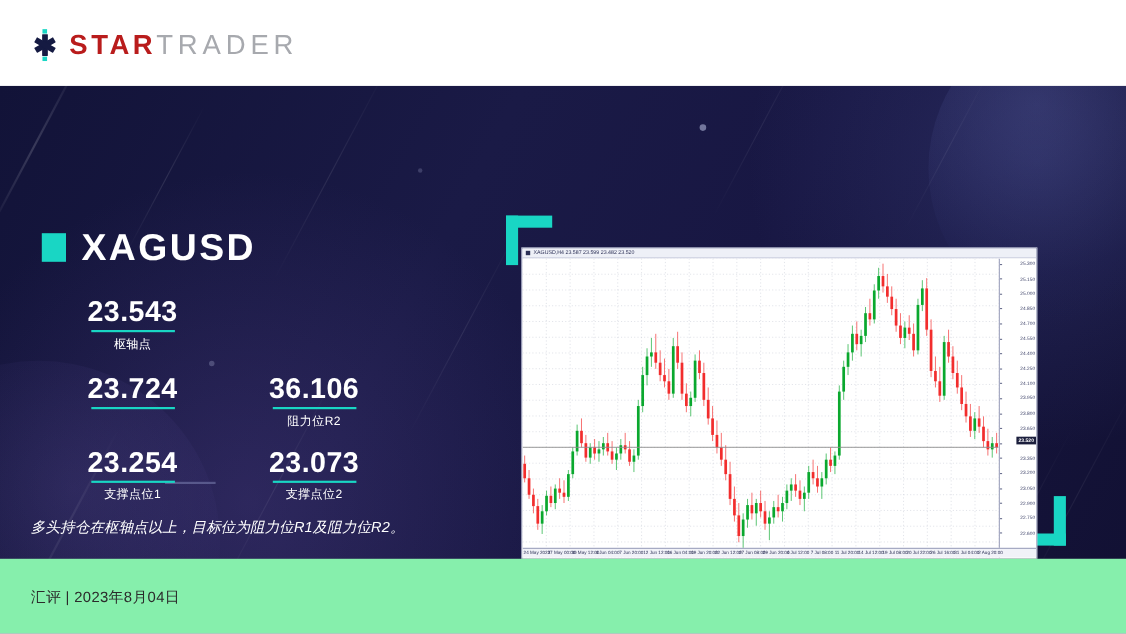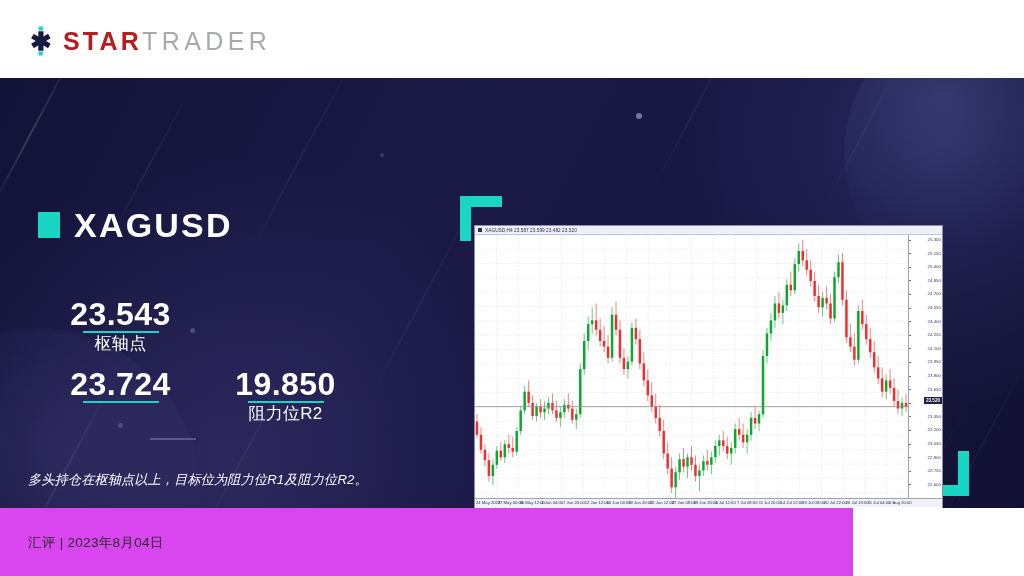--- a/index.html
+++ b/index.html
@@ -62,23 +62,23 @@
   .d4 { left:380px; top:75px;  width:4px; height:4px; opacity:.4; }
   .d5 { left:775px; top:330px; width:4px; height:4px; opacity:.35; }
   .glow-bar { position:absolute; left:150px; top:360px; width:46px; height:2px; background:rgba(170,180,225,0.35); }
 
   
   .title-row { position:absolute; left:38px; top:130px; display:flex; align-items:center; }
   .title-square { width:22px; height:26px; background:#19d6c4; margin-right:14px; }
   .title-text { color:#ffffff; font-size:34px; font-weight:bold; letter-spacing:2.2px; line-height:34px; }
 
   .pivot-block { position:absolute; left:53px; top:190px; width:135px; text-align:center; }
-  .lvl-val { color:#ffffff; font-size:32px; font-weight:bold; letter-spacing:0.4px; line-height:30px;margin-top:31px; }
+  .lvl-val { color:#ffffff; font-size:26px; font-weight:bold; letter-spacing:0.4px; line-height:30px; }
   .lvl-rule { width:76px; height:2px; background:#19d6c4; margin:2px auto 3px auto; }
-  .lvl-lab { color:#ffffff; font-size:17px; line-height:16px; letter-spacing:.3px; }
+  .lvl-lab { color:#ffffff; font-size:11px; line-height:16px; letter-spacing:.3px; }
 
   .grid-levels { position:absolute; left:38px; top:260px; width:330px; }
   .grid-row { display:flex; }
   .grid-cell { width:165px; text-align:center; margin-bottom:14px; }
 
   .analysis { position:absolute; left:28px; top:390px; width:390px; }
   .analysis-head { color:#ef2e7e; font-size:13.5px; font-weight:bold; line-height:20px; letter-spacing:.3px; }
   .analysis-body { color:#ffffff; font-size:13.2px; line-height:19.5px; letter-spacing:.1px; margin-top:2px;font-style:italic; }
 
   
@@ -109,21 +109,21 @@
     position:absolute; right:0; background:#1c1f3d; color:#ffffff;
     font-size:4.6px; line-height:7px; padding:0 2px; white-space:nowrap; font-weight:bold;
   }
   .time-axis {
     position:absolute; left:0; right:0; bottom:0; height:9px;
     background:#f1f2f8; border-top:1px solid #9ea2bd; overflow:hidden;
   }
   .time-tick { position:absolute; top:1px; font-size:4.2px; color:#2b2f55; white-space:nowrap; line-height:6px; }
 
   
-  .footer { position:absolute; left:0; top:508px; width:853px; height:68px; background:#d946ef; }
+  .footer { position:absolute; left:0; top:508px; width:1024px; height:68px; background:#86efac; }
   .footer-text { position:absolute; left:28px; top:26px; font-size:13.5px; color:#2b2b2b; letter-spacing:.3px; }
 </style>
 </head>
 <body>
 
 <div class="page">
 
   <div class="header">
     <div class="logo">
       <div class="logo-mark">
@@ -176,23 +176,35 @@
       <div class="lvl-lab">枢轴点</div>
     </div>
 
     <div class="grid-levels">
       <div class="grid-row">
         <div class="grid-cell">
           <div class="lvl-val">23.724</div>
           <div class="lvl-rule"></div>
         </div>
         <div class="grid-cell">
-          <div class="lvl-val">19.850</div>
+          <div class="lvl-val">36.106</div>
           <div class="lvl-rule"></div>
           <div class="lvl-lab">阻力位R2</div>
+        </div>
+      </div>
+      <div class="grid-row">
+        <div class="grid-cell">
+          <div class="lvl-val">23.254</div>
+          <div class="lvl-rule"></div>
+          <div class="lvl-lab">支撑点位1</div>
+        </div>
+        <div class="grid-cell">
+          <div class="lvl-val">23.073</div>
+          <div class="lvl-rule"></div>
+          <div class="lvl-lab">支撑点位2</div>
         </div>
       </div>
     </div>
 
     <div class="analysis">
       <div class="analysis-body">
         <div>多头持仓在枢轴点以上，目标位为阻力位R1及阻力位R2。</div>
 
       </div>
     </div>

